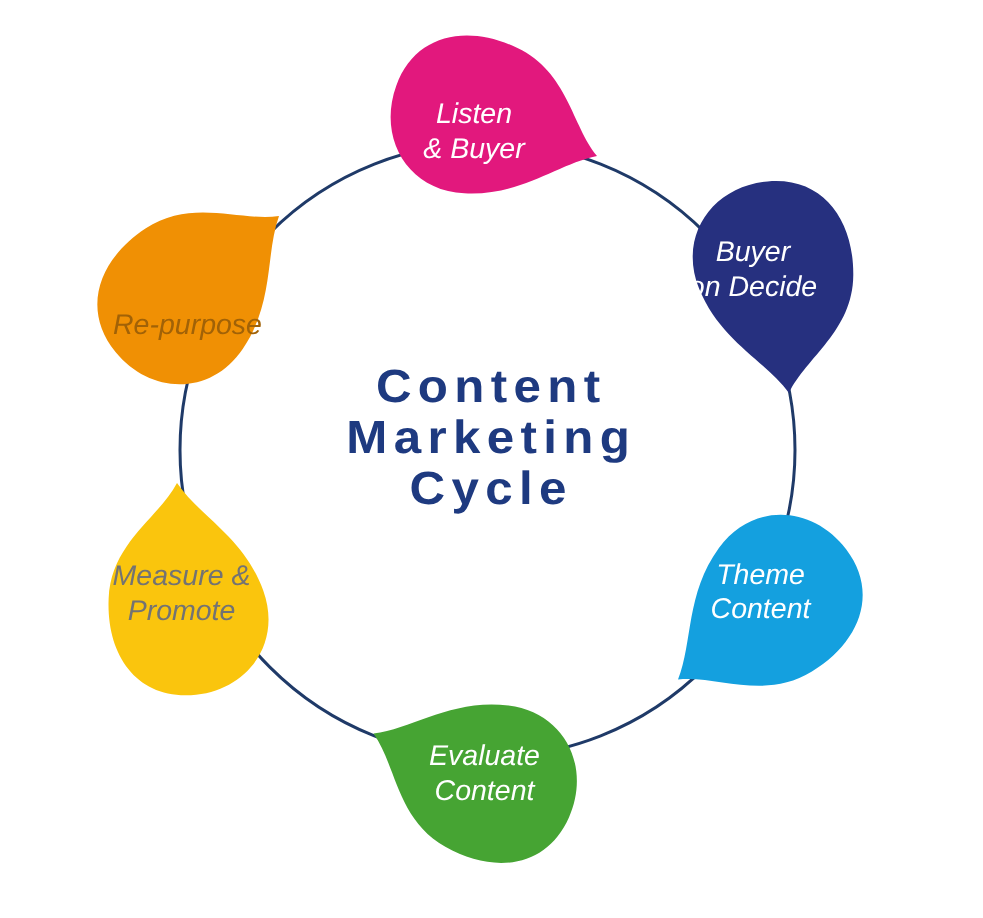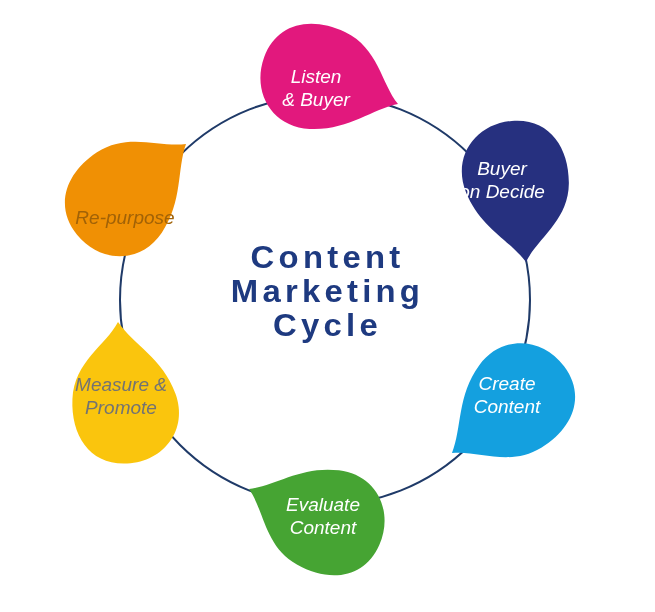--- a/index.html
+++ b/index.html
@@ -69,21 +69,21 @@
   </div>
 <div class="node-label" style="left: 316px; top: 88px; color: rgb(255, 255, 255);">
       <div>Listen</div>
       <div>&amp; Buyer</div>
     </div>
     <div class="node-label" style="left: 502px; top: 180px; color: rgb(255, 255, 255);">
       <div>Buyer</div>
       <div>on Decide</div>
     </div>
     <div class="node-label" style="left: 507px; top: 395px; color: rgb(255, 255, 255);">
-      <div>Create</div>
+      <div>Theme</div>
       <div>Content</div>
     </div>
     <div class="node-label" style="left: 323px; top: 516px; color: rgb(255, 255, 255);">
       <div>Evaluate</div>
       <div>Content</div>
     </div>
     <div class="node-label" style="left: 121px; top: 396px; color: #737373;">
       <div>Measure &amp;</div>
       <div>Promote</div>
     </div>

